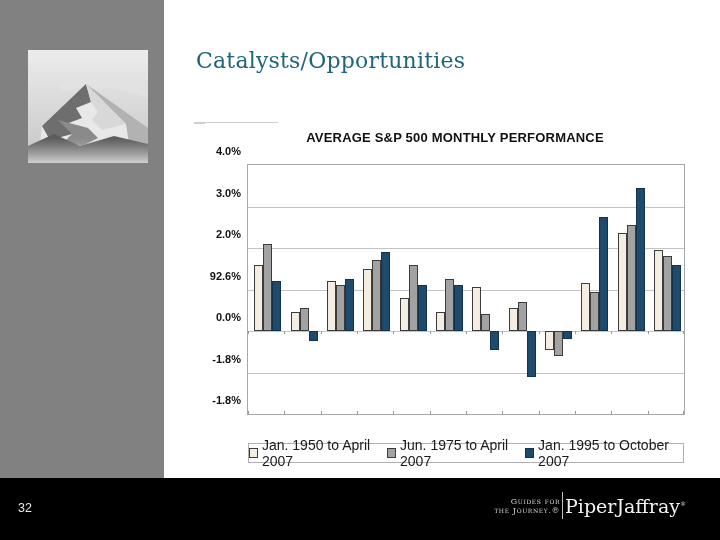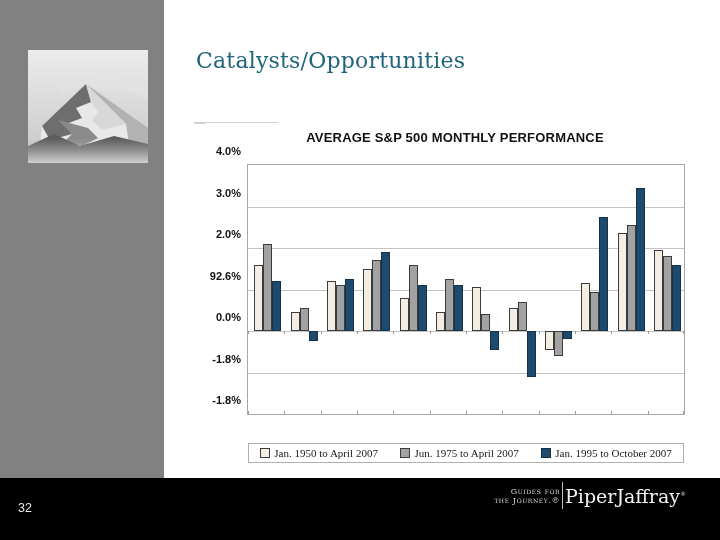--- a/index.html
+++ b/index.html
@@ -24,26 +24,26 @@
              border:1px solid #a8a8a8;background:#fff;}
   .gridline{position:absolute;left:0;width:100%;height:1px;background:#c4c4c4;}
   .bar{position:absolute;box-sizing:border-box;}
   .tick{position:absolute;width:1px;height:3px;background:#9a9a9a;}
   .month-labels{position:absolute;left:42px;top:298px;width:438px;display:flex;}
   .month-labels span{flex:1;text-align:center;font-size:11.5px;font-weight:bold;color:#0a0a0a;}
   .legend{position:absolute;left:43px;top:320px;width:434px;height:18px;border:1px solid #b0b0b0;
           display:flex;align-items:center;justify-content:space-around;background:#fff;}
   .legend-item{display:flex;align-items:center;gap:4px;}
   .legend-swatch{width:8px;height:8px;border:1px solid #3c3c3c;display:inline-block;}
-  .legend-label{font-size:11px;color:#1a1a1a;font-family:Liberation Serif, serif;}
+  .legend-label{font-size:14px;color:#1a1a1a;}
   .chart-source{position:absolute;left:2px;top:341px;font-size:8px;font-weight:bold;color:#2b2b2b;}
   
   .footer{position:absolute;left:0;top:478px;width:720px;height:62px;background:#000000;}
   .page-number{position:absolute;left:18px;top:23px;font-size:12.5px;color:#e8e8e8;}
-  .footer-logo{position:absolute;right:34px;top:4px;display:flex;align-items:center;gap:2px;}
+  .footer-logo{position:absolute;right:34px;top:14px;display:flex;align-items:center;gap:2px;}
   .tagline{text-align:right;font-family:"DejaVu Serif","Liberation Serif",serif;
            font-variant:small-caps;font-size:8px;line-height:9px;letter-spacing:0.6px;color:#dedede;}
   .logo-divider{width:1px;height:27px;background:#c0c0c0;}
   .brand{font-family:"DejaVu Serif","Liberation Serif",serif;font-size:19px;color:#f2f2f2;white-space:nowrap;}
   .brand sup{font-size:6px;color:#d8d8d8;}
 </style>
 </head>
 <body>
 
 <div class="slide">

